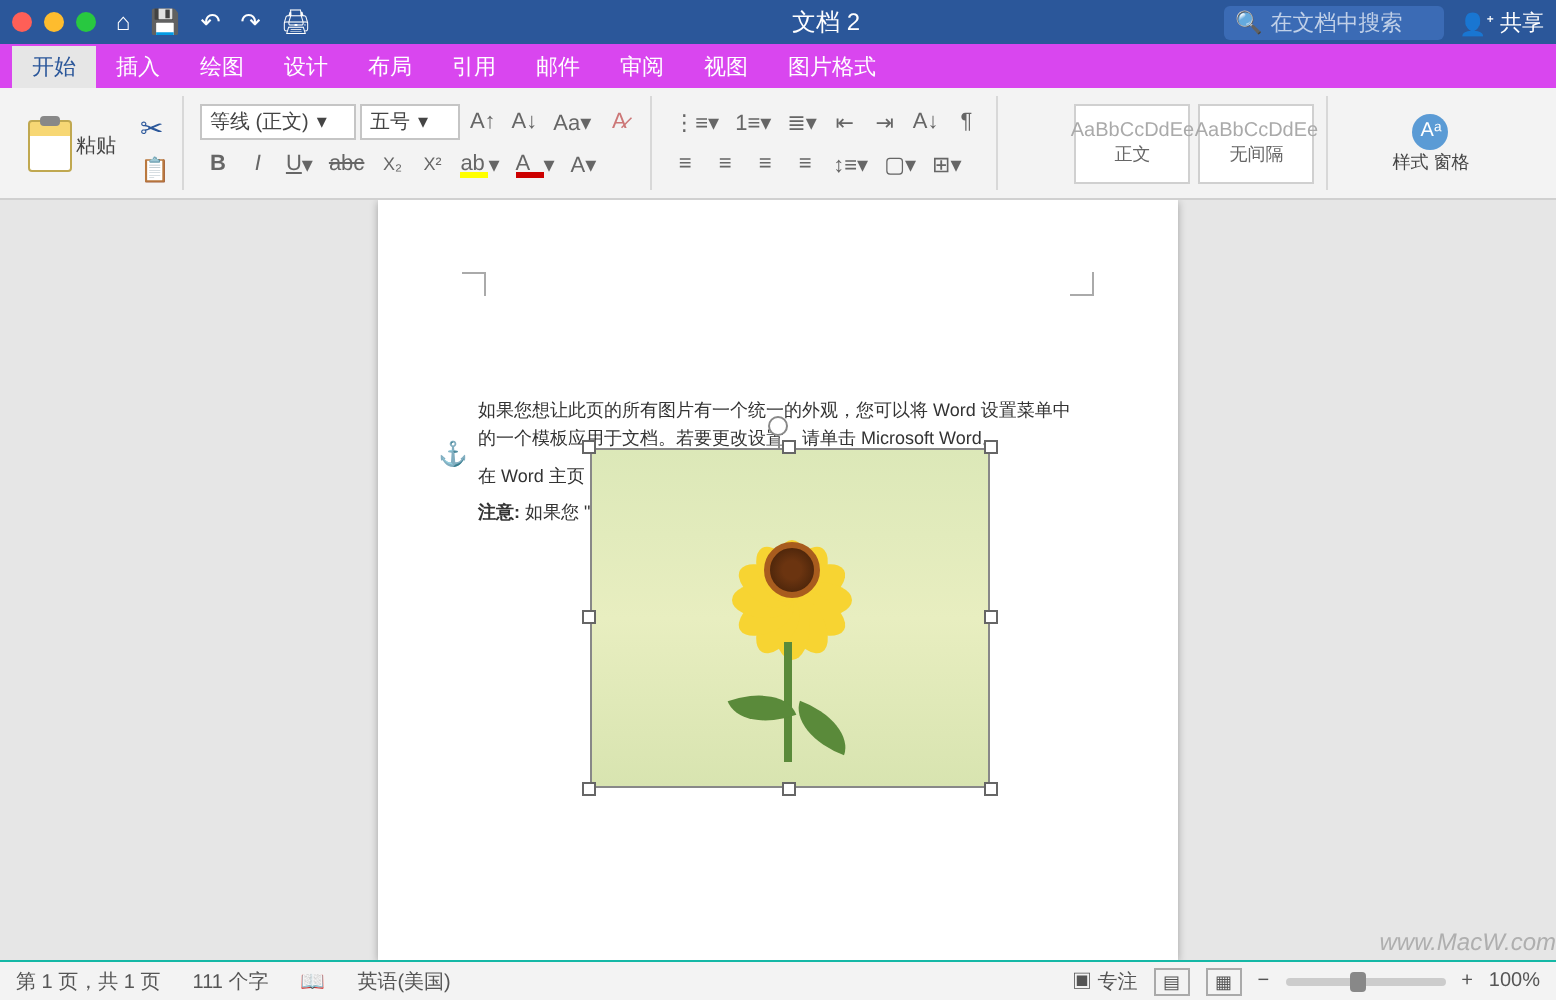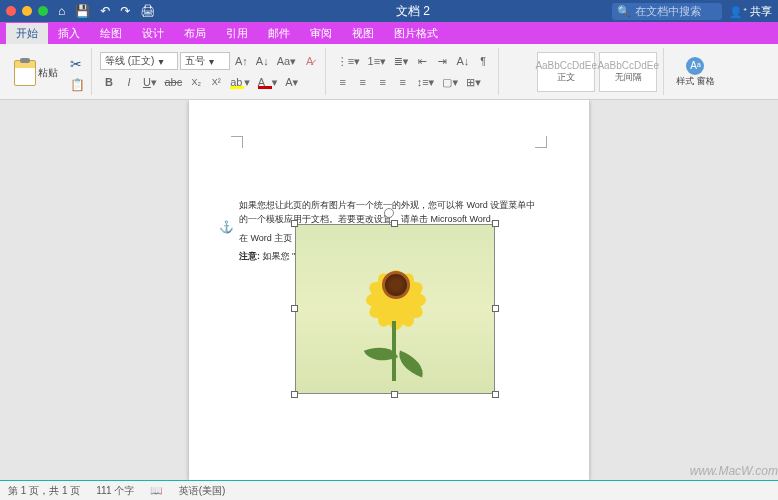--- a/index.html
+++ b/index.html
@@ -35,21 +35,21 @@
 .rrow { display: flex; align-items: center; gap: 2px; }
 .selbox { background: #fff; border: 1px solid #c5c5c5; font-size: 10px; padding: 1px 4px; display: flex; align-items: center; gap: 4px; color: #444; }
 .btn { min-width: 18px; height: 18px; display: inline-flex; align-items: center; justify-content: center; font-size: 11px; color: #666; border: 1px solid transparent; cursor: pointer; padding: 0 2px; }
 .btn.small { font-size: 9px; }
 .color-bar { width: 14px; height: 3px; background: #ffff00; display: block; margin-top: -2px; }
 .color-bar.red { background: #c00; }
 .styles-box { display: flex; gap: 4px; padding-left: 30px; }
 .style-item { width: 58px; height: 40px; border: 1px solid #d0d0d0; background: #fff; display: flex; flex-direction: column; align-items: center; justify-content: center; font-size: 9px; color: #888; }
 .style-item .preview { font-size: 10px; color: #aaa; }
 .style-item .name { font-size: 9px; color: #666; }
-.styles-pane { display: flex; flex-direction: column; align-items: center; gap: 2px; padding: 2px 4px; }
+.styles-pane { display: flex; flex-direction: column; align-items: center; gap: 2px; padding: 2px 4px; margin-left: 20px; }
 .pane-icon { width: 18px; height: 18px; background: #5b9bd5; border-radius: 50%; display: flex; align-items: center; justify-content: center; color: #fff; font-size: 10px; }
 .pane-label { font-size: 9px; color: #444; text-align: center; line-height: 1.1; }
 
 
 .doc-area { position: absolute; top: 100px; bottom: 20px; left: 0; right: 0; overflow: hidden; display: flex; justify-content: center; }
 .page { width: 400px; background: #fff; box-shadow: 0 1px 4px rgba(0,0,0,.3); margin-top: 0; position: relative; padding: 40px 50px; }
 .corner { position: absolute; width: 12px; height: 12px; border-color: #aaa; border-style: solid; }
 .corner.tl { top: 36px; left: 42px; border-width: 0 0 1px 1px; transform: rotate(180deg); }
 .corner.tr { top: 36px; right: 42px; border-width: 0 0 1px 1px; transform: rotate(-90deg); }
 .anchor-icon { position: absolute; left: 30px; top: 120px; font-size: 12px; color: #888; }
@@ -254,13 +254,22 @@
   </div>
 </div>
 
 <div class="watermark">www.MacW.com</div>
 
 <div class="statusbar">
   <span>第 1 页，共 1 页</span>
   <span>111 个字</span>
   <span>📖</span>
   <span>英语(美国)</span>
+  <div class="sb-right">
+    <span>▣ <span>专注</span></span>
+    <span class="view-btn">▤</span>
+    <span class="view-btn">▦</span>
+    <span>−</span>
+    <div class="zoom-slider"></div>
+    <span>+</span>
+    <span>100%</span>
+  </div>
 </div>
 
 </body></html>

